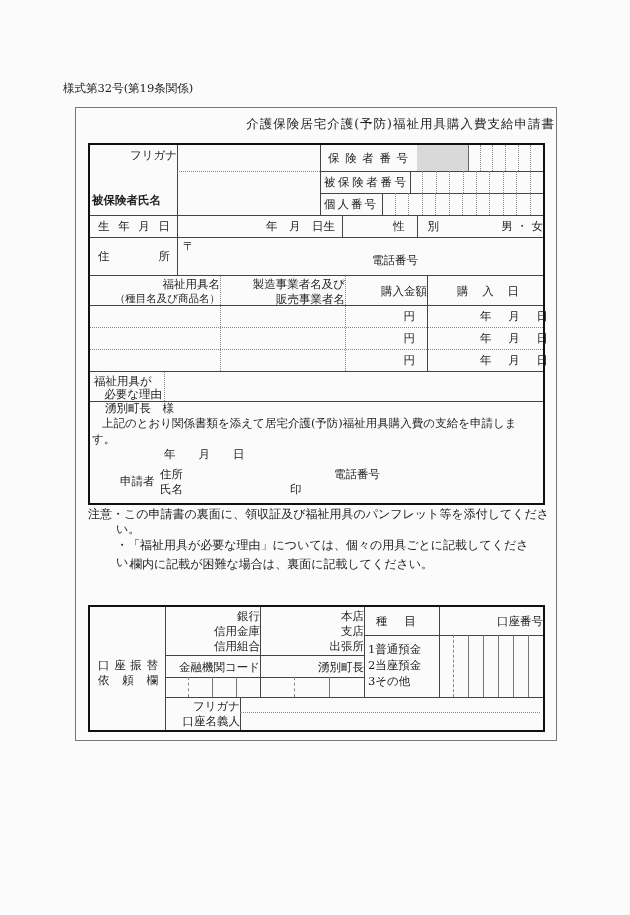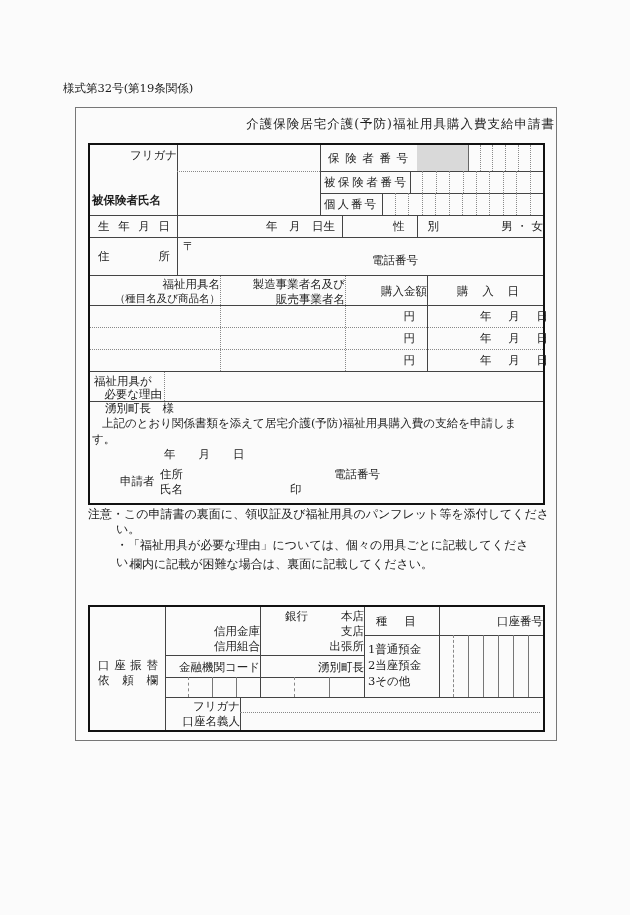--- a/index.html
+++ b/index.html
@@ -178,21 +178,21 @@
         <i></i>
         <i></i>
         <i></i>
         <i></i>
         <i></i>
       </div>
 
     <div class="abs spread" style="left:8px;top:51px;width:60px;">口座振替</div>
     <div class="abs spread" style="left:8px;top:66px;width:60px;">依頼欄</div>
 
-    <div class="abs ctr" style="left:75px;top:2px;width:95px;padding-left:48px;">銀行</div>
+    <div class="abs ctr" style="left:75px;top:2px;width:95px;">銀行</div>
     <div class="abs ctr" style="left:75px;top:17px;width:95px;">信用金庫</div>
     <div class="abs ctr" style="left:75px;top:32px;width:95px;">信用組合</div>
 
     <div class="abs ctr" style="left:170px;top:2px;width:104px;">本店</div>
     <div class="abs ctr" style="left:170px;top:17px;width:104px;">支店</div>
     <div class="abs ctr" style="left:170px;top:32px;width:104px;">出張所</div>
 
     <div class="abs ctr" style="left:75px;top:53px;width:95px;">金融機関コード</div>
     <div class="abs ctr" style="left:170px;top:53px;width:104px;">湧別町長</div>
 

